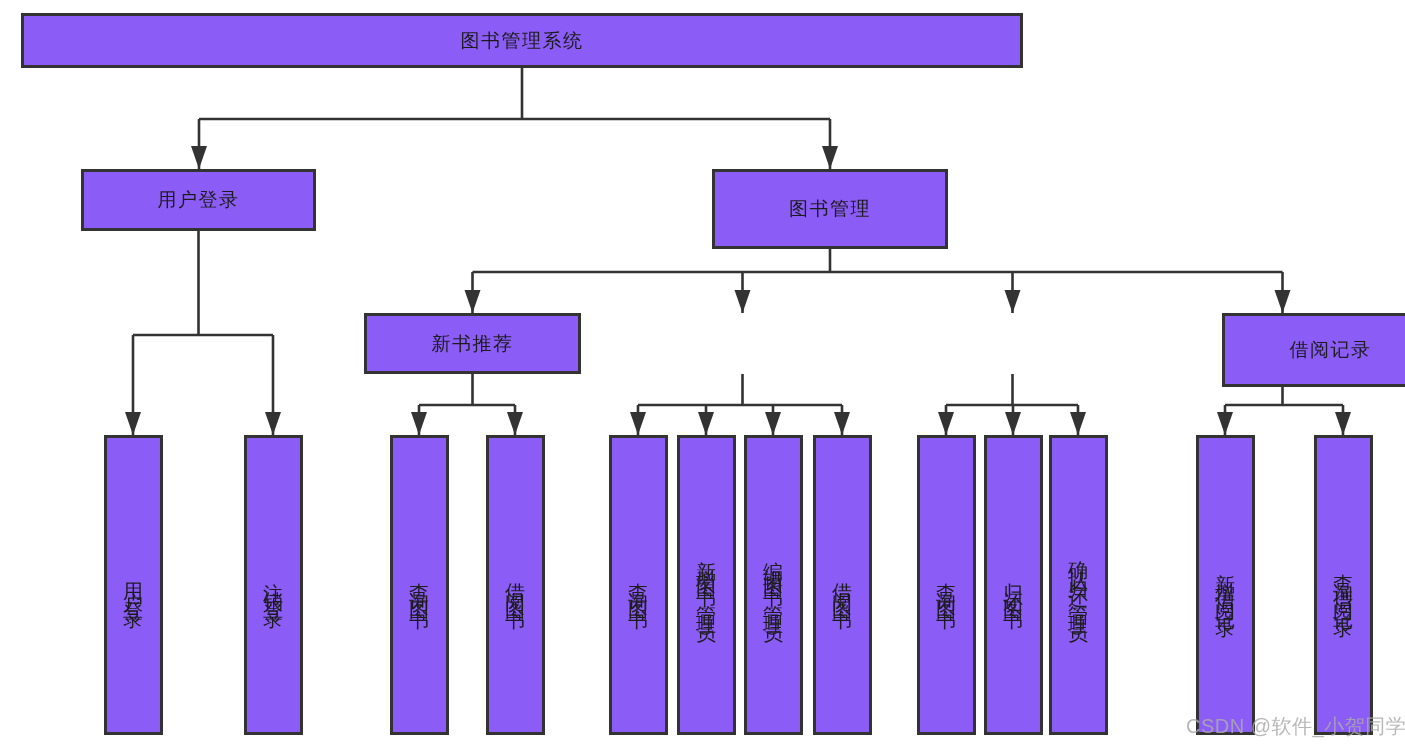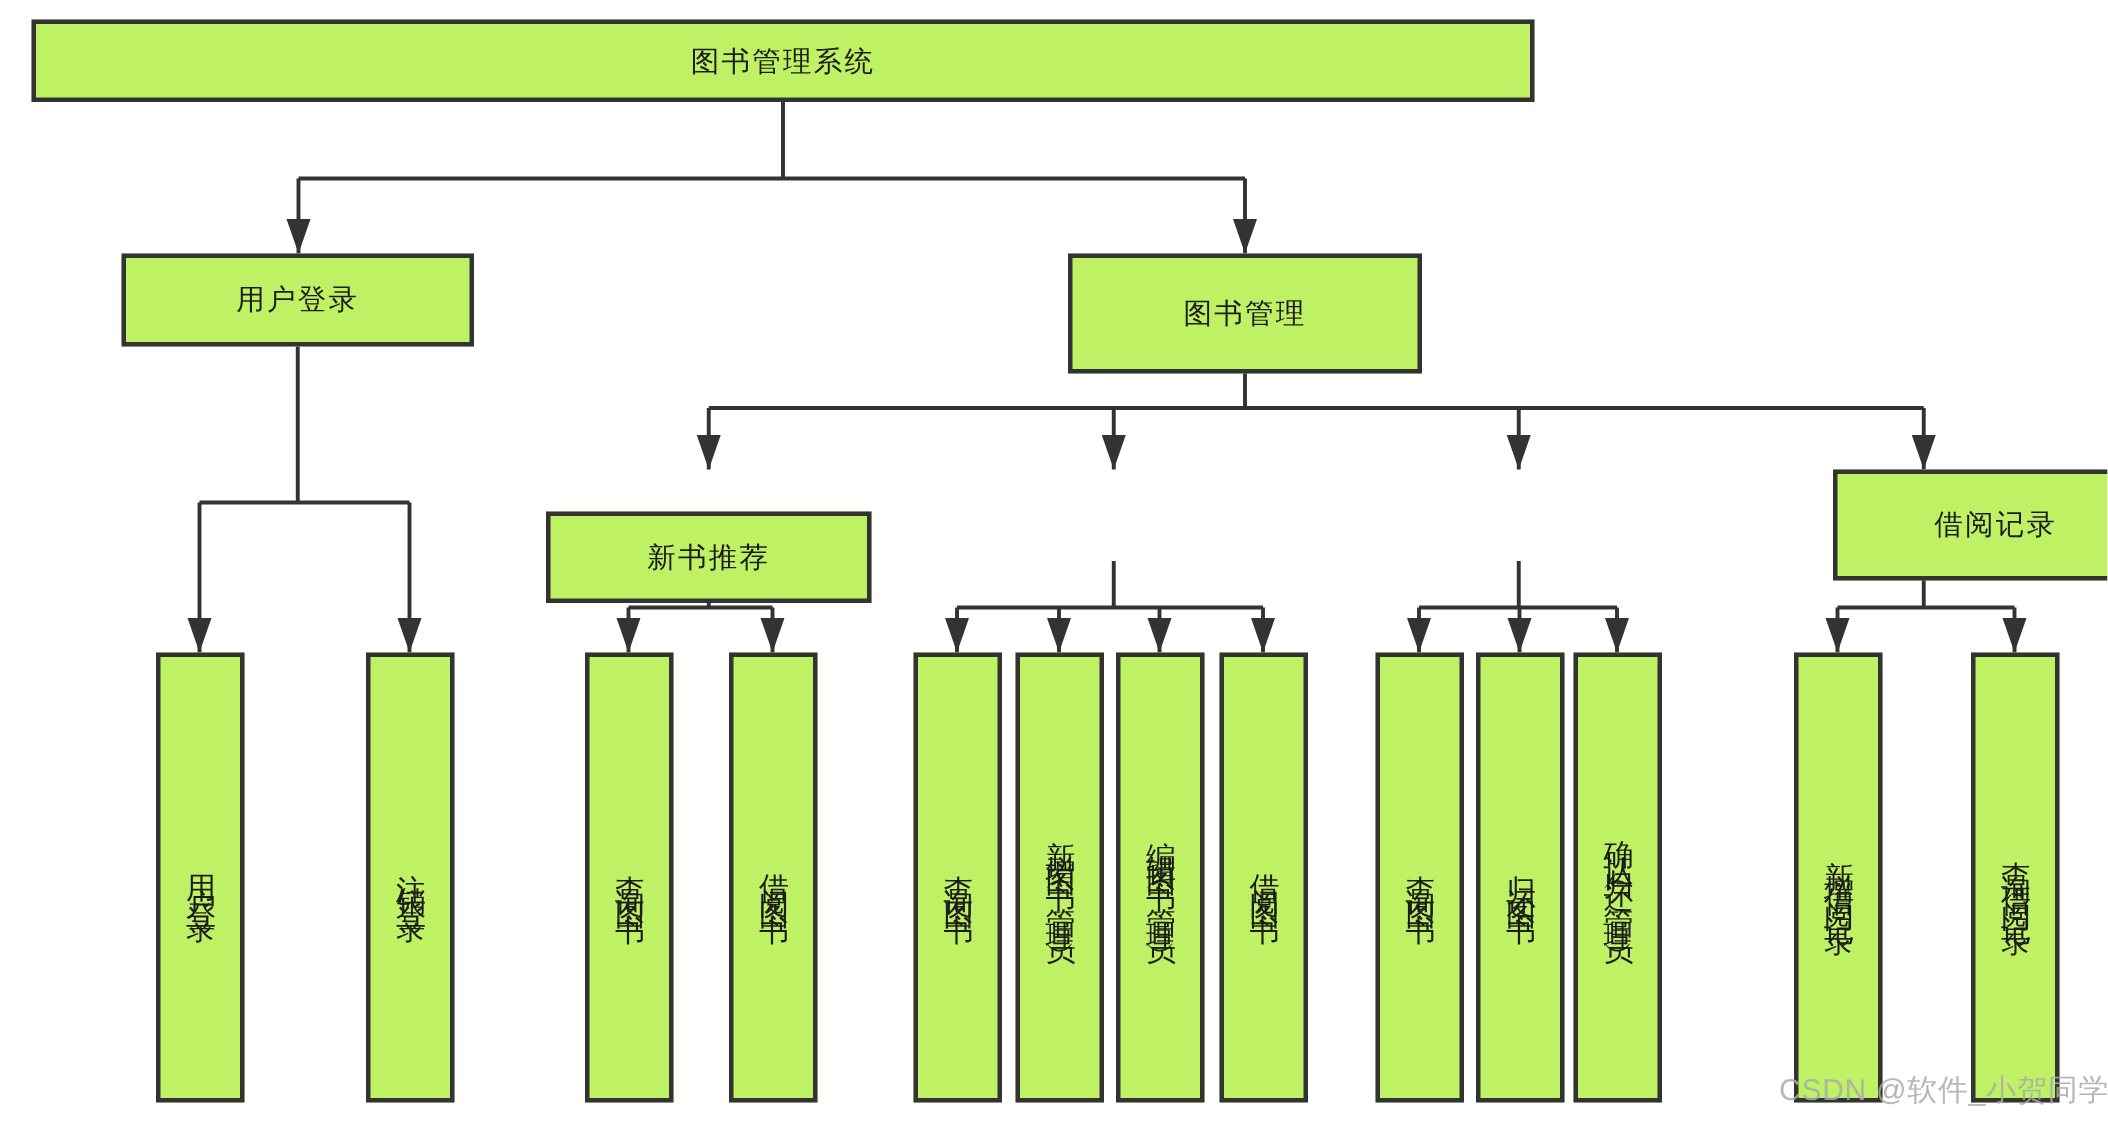--- a/index.html
+++ b/index.html
@@ -18,21 +18,21 @@
   .wires {
     position: absolute;
     left: 0;
     top: 0;
     z-index: 1;
   }
   .node {
     position: absolute;
     box-sizing: border-box;
     border: 3px solid #333333;
-    background: #bef264;
+    background: #8b5cf6;
     display: flex;
     align-items: center;
     justify-content: center;
     z-index: 2;
   }
   .node .lbl {
     color: #1c1c1c;
     font-size: 19px;
     letter-spacing: 1.5px;
     white-space: nowrap;
@@ -97,21 +97,21 @@
     <span class="lbl">图书管理系统</span>
   </div>
 
   <div class="node" style="left:81px; top:169px; width:235px; height:62px;">
     <span class="lbl">用户登录</span>
   </div>
   <div class="node" style="left:712px; top:169px; width:236px; height:80px;">
     <span class="lbl">图书管理</span>
   </div>
 
-  <div class="node" style="left:364px; top:313px; width:217px; height:61px;margin-top:28px;">
+  <div class="node" style="left:364px; top:313px; width:217px; height:61px;">
     <span class="lbl">新书推荐</span>
   </div>
   <div class="node" style="left:1174px; top:313px; width:217px; height:74px;margin-left:48px;">
     <span class="lbl">借阅记录</span>
   </div>
 
   <div class="node vbox" style="left:104px; top:435px; width:59px; height:300px;">
     <span class="lbl">用户登录</span>
   </div>
   <div class="node vbox" style="left:244px; top:435px; width:59px; height:300px;">

